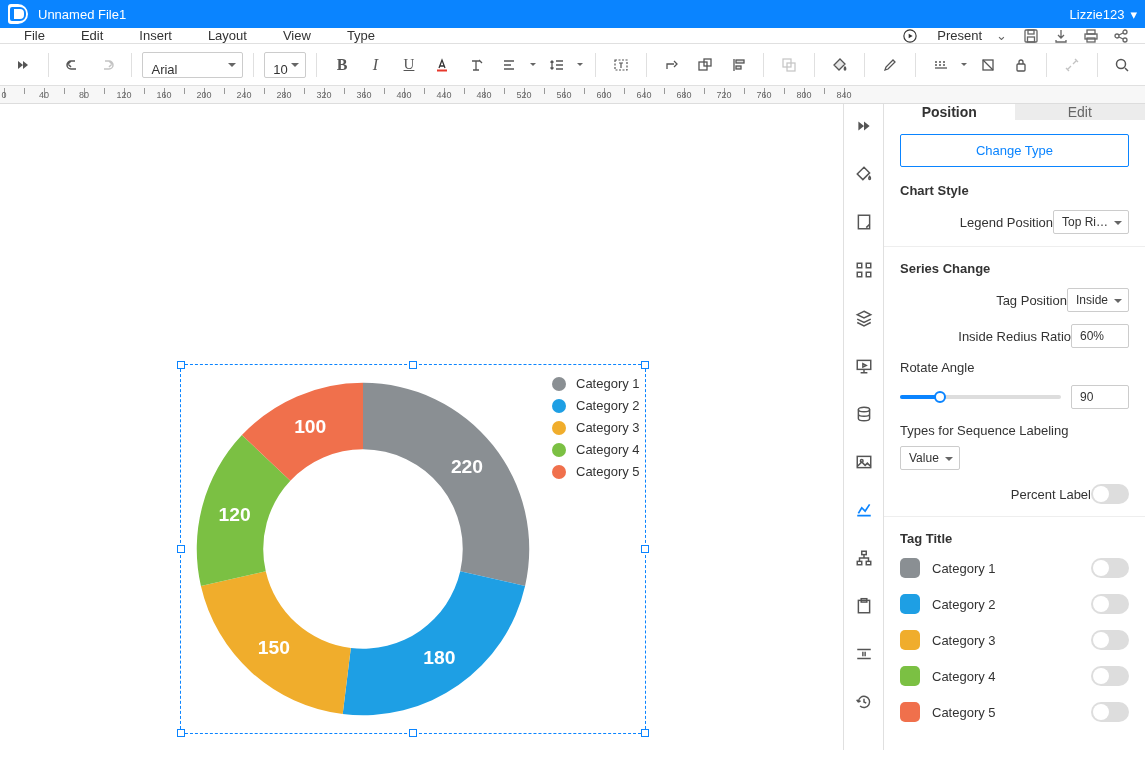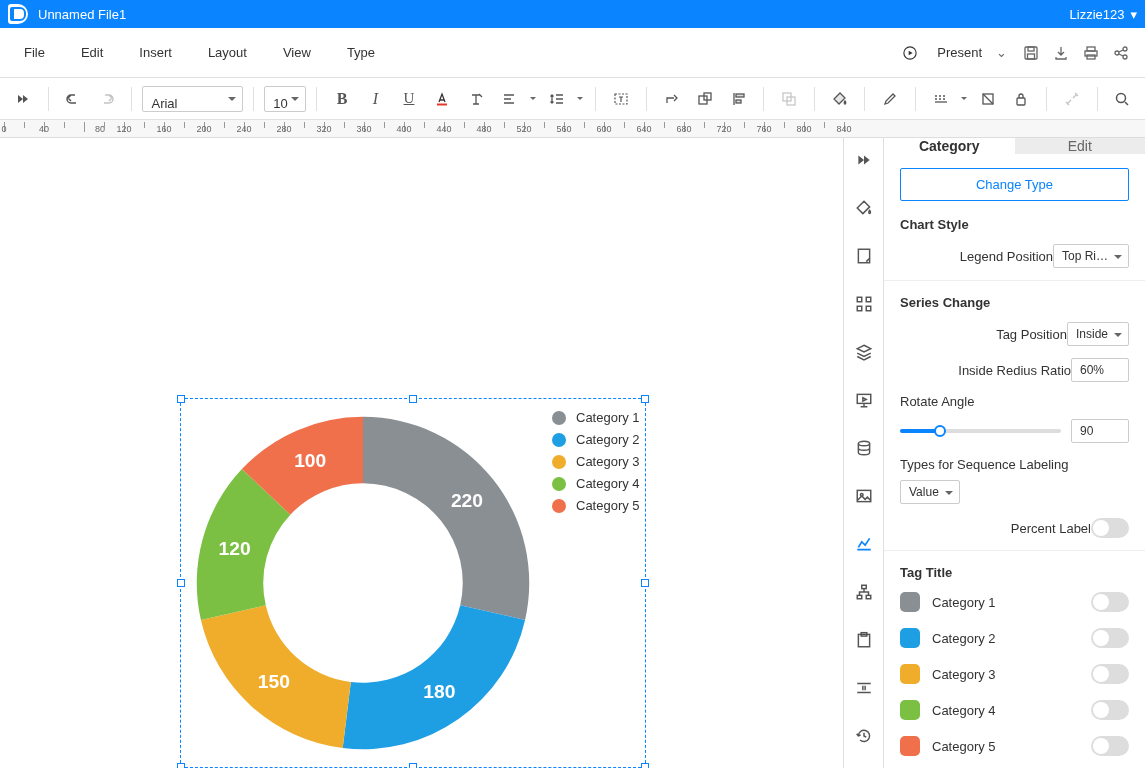--- a/index.html
+++ b/index.html
@@ -7,21 +7,21 @@
 
 
 .titlebar { height: 28px; background: #0a84ff; display: flex; align-items: center; padding: 0 8px; color: #fff; }
 .titlebar .logo-d { width: 20px; height: 20px; background: #fff; border-radius: 3px 10px 10px 3px; display: flex; align-items: center; justify-content: center; margin-right: 10px; }
 .titlebar .logo-d::before { content: ""; width: 10px; height: 10px; border: 2px solid #0a84ff; border-radius: 2px 6px 6px 2px; border-left: 4px solid #0a84ff; }
 .titlebar-filename { flex: 0 0 auto; }
 .titlebar-spacer { flex: 1; }
 .titlebar-user { display: flex; align-items: center; gap: 6px; cursor: pointer; }
 
 
-.menubar { height: 50px; background: #fff; border-bottom: 1px solid #e0e0e0; display: flex; align-items: center; padding: 0 6px; }
+.menubar { height: 16px; background: #fff; border-bottom: 1px solid #e0e0e0; display: flex; align-items: center; padding: 0 6px; }
 .menu-item { padding: 0 18px; cursor: pointer; }
 .menubar-spacer { flex: 1; }
 .present-btn { display: flex; align-items: center; gap: 20px; padding: 3px 8px; cursor: pointer; }
 .present-btn svg { width: 14px; height: 14px; }
 .dropdown-caret { padding: 0 6px; cursor: pointer; color: #666; }
 .menubar-right-icons { display: flex; gap: 14px; margin: 0 10px; }
 .icon-gray { color: #666; cursor: pointer; }
 .icon-gray svg { width: 16px; height: 16px; display: block; }
 
 
@@ -293,21 +293,21 @@
 </div>
 
 <div class="ruler" id="ruler">
     <div class="tick major" style="left:4px"></div>
     <div class="tick-label" style="left:4px">0</div>
     <div class="tick " style="left:24px"></div>
     <div class="tick major" style="left:44px"></div>
     <div class="tick-label" style="left:44px">40</div>
     <div class="tick " style="left:64px"></div>
     <div class="tick major" style="left:84px"></div>
-    <div class="tick-label" style="left:100px">80</div>
+    <div class="tick-label" style="left:84px">80</div>
     <div class="tick " style="left:104px"></div>
     <div class="tick major" style="left:124px"></div>
     <div class="tick-label" style="left:124px">120</div>
     <div class="tick " style="left:144px"></div>
     <div class="tick major" style="left:164px"></div>
     <div class="tick-label" style="left:164px">160</div>
     <div class="tick " style="left:184px"></div>
     <div class="tick major" style="left:204px"></div>
     <div class="tick-label" style="left:204px">200</div>
     <div class="tick " style="left:224px"></div>
@@ -487,21 +487,21 @@
       </div>
     <div class="strip-btn">
         <svg viewBox="0 0 16 16" fill="none" stroke="currentColor" stroke-width="1.3">
           <path d="M3 8a5 5 0 1 1 1.5 3.5M3 8l-1.5-2M3 8l2-1M8 5v3l2 1"></path>
         </svg>
       </div>
   </div>
 
   <div class="props">
     <div class="props-tabs">
-      <div class="props-tab active">Category</div>
+      <div class="props-tab active">Position</div>
       <div class="props-tab inactive">Edit</div>
     </div>
     <div class="props-body">
       <div class="wide-btn">Change Type</div>
 
       <div class="section-title">Chart Style</div>
       <div class="prop-row">
         <span class="prop-label">Legend Position</span>
         <div class="dd"><span>Top Ri…</span></div>
       </div>

